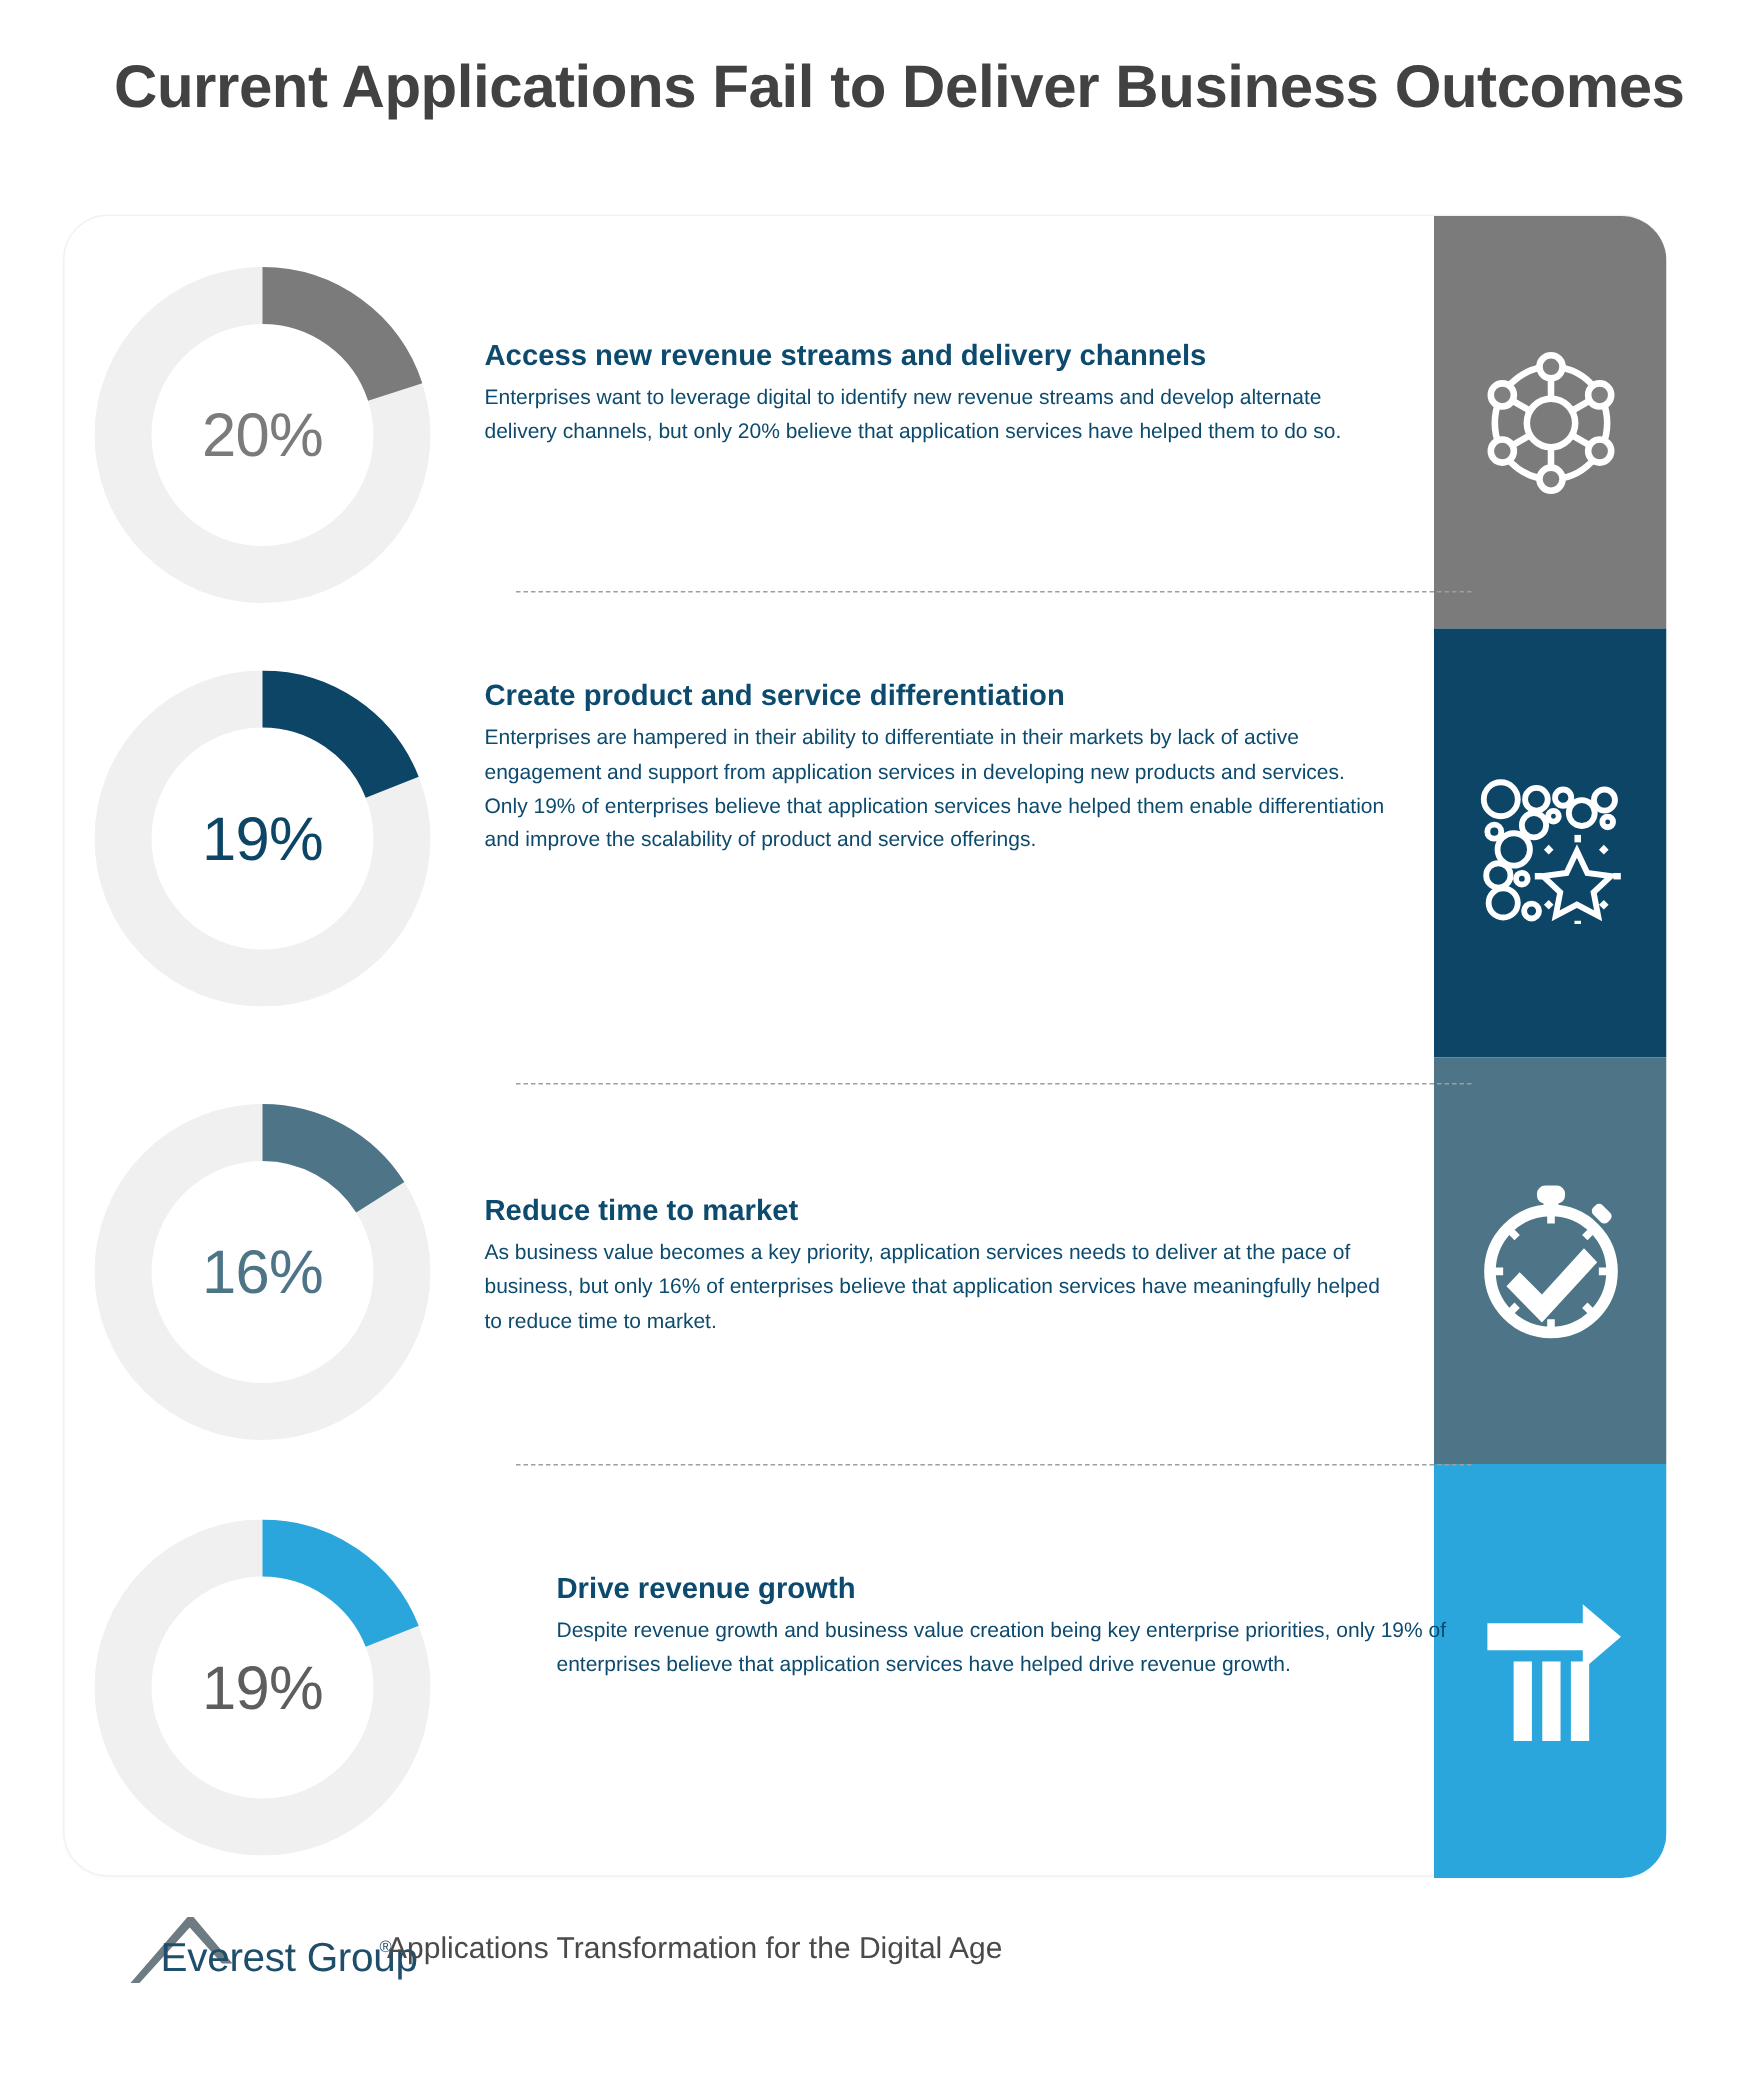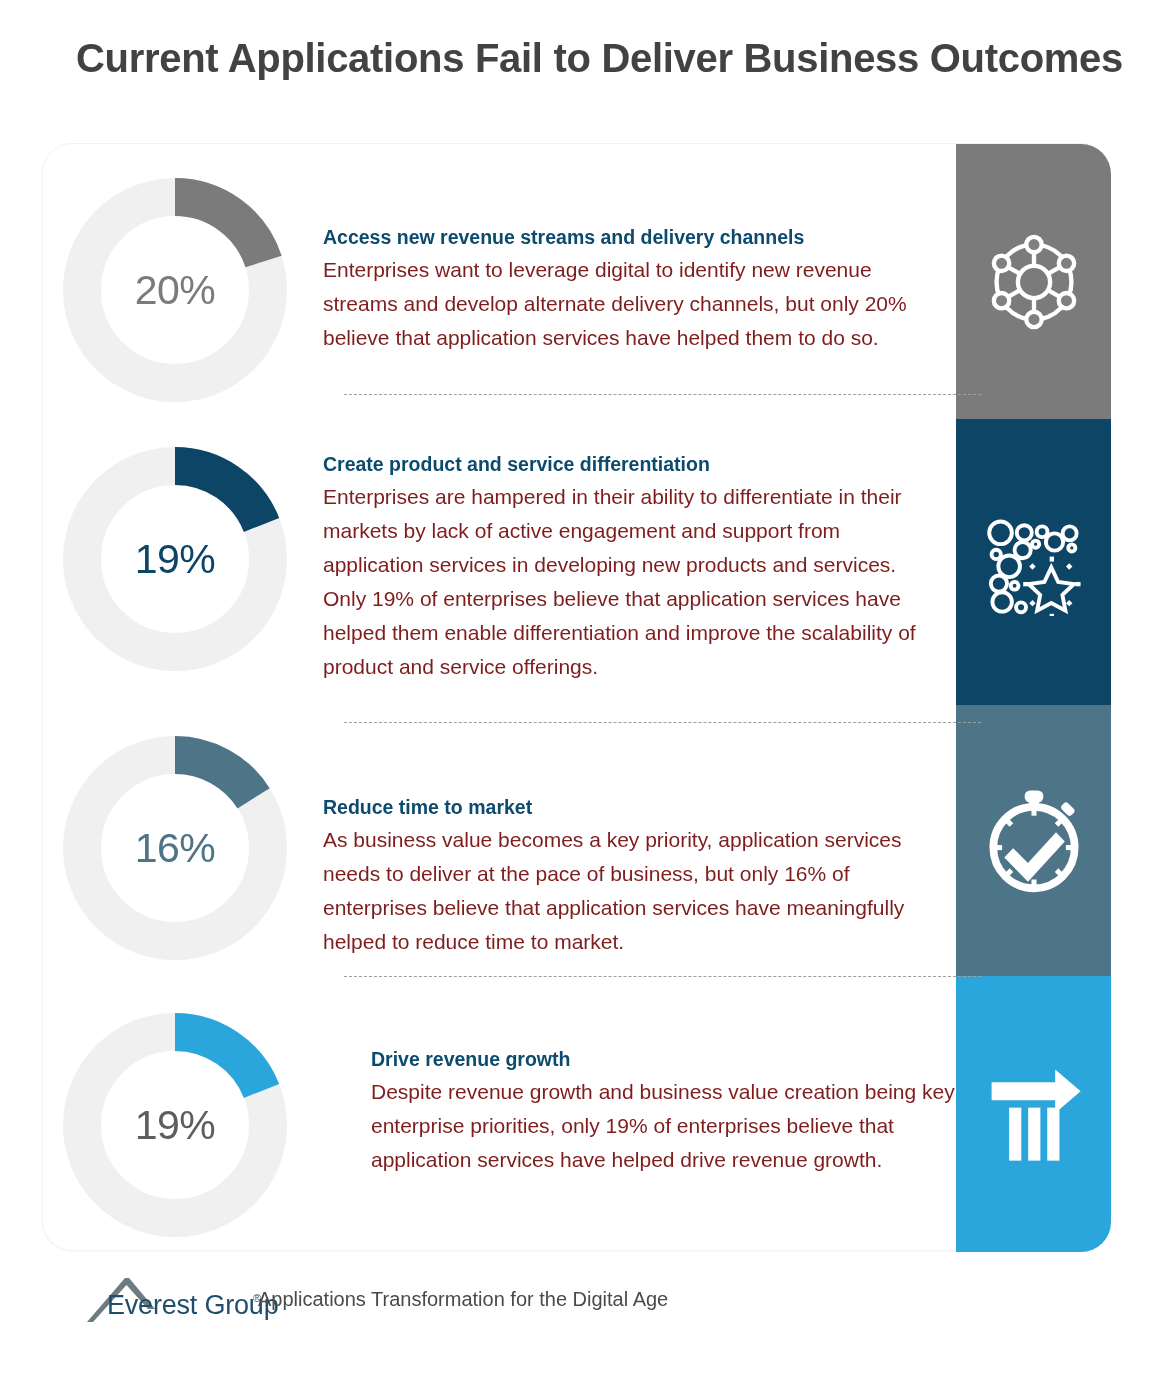--- a/index.html
+++ b/index.html
@@ -102,23 +102,23 @@
   }
   .txt h3 {
     margin: 0 0 3px 0;
     font-size: 19.5px;
     font-weight: bold;
     color: #0c4a6e;
     line-height: 1.35;
   }
   .txt p {
     margin: 0;
-    font-size: 21px;
+    font-size: 14px;
     line-height: 1.62;
-    color: #7f1d1d;
+    color: #0c4a6e;
   }
 
   
   .sep {
     position: absolute;
     left: 301px;
     width: 637px;
     height: 0;
     border-top: 1px dashed #9e9e9e;
   }

